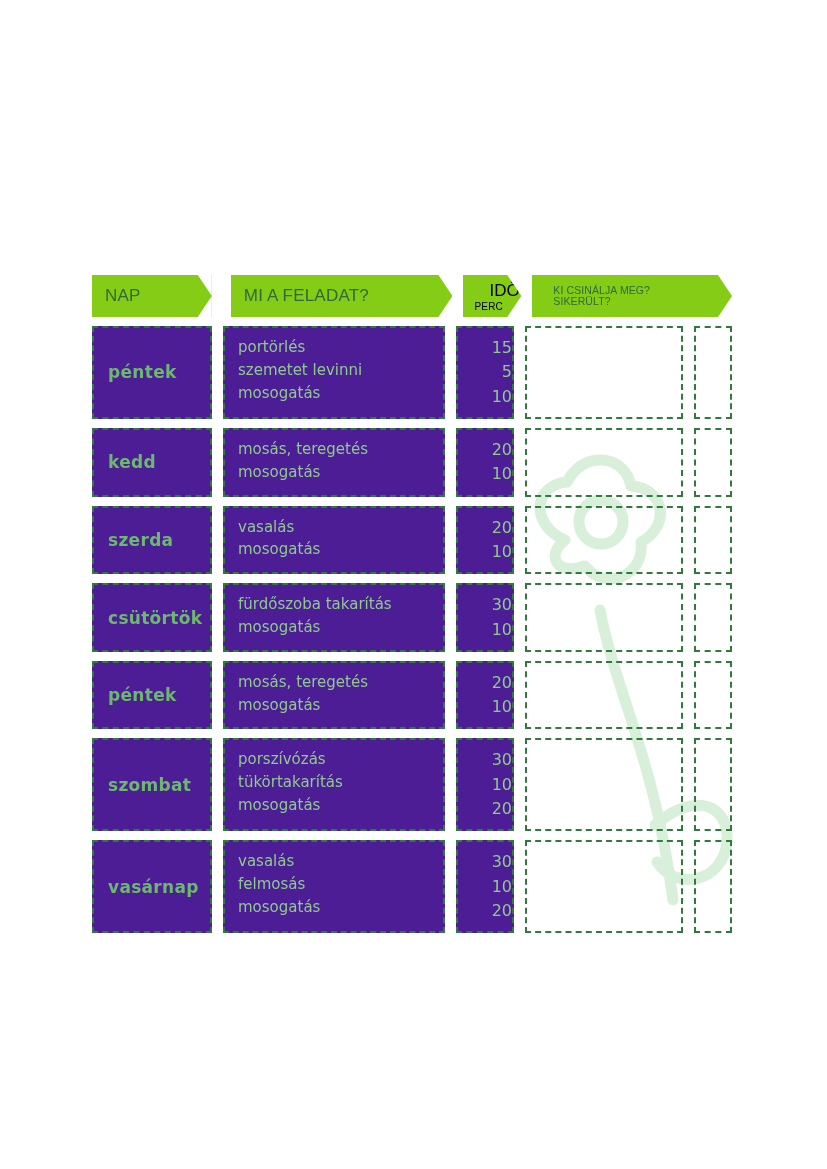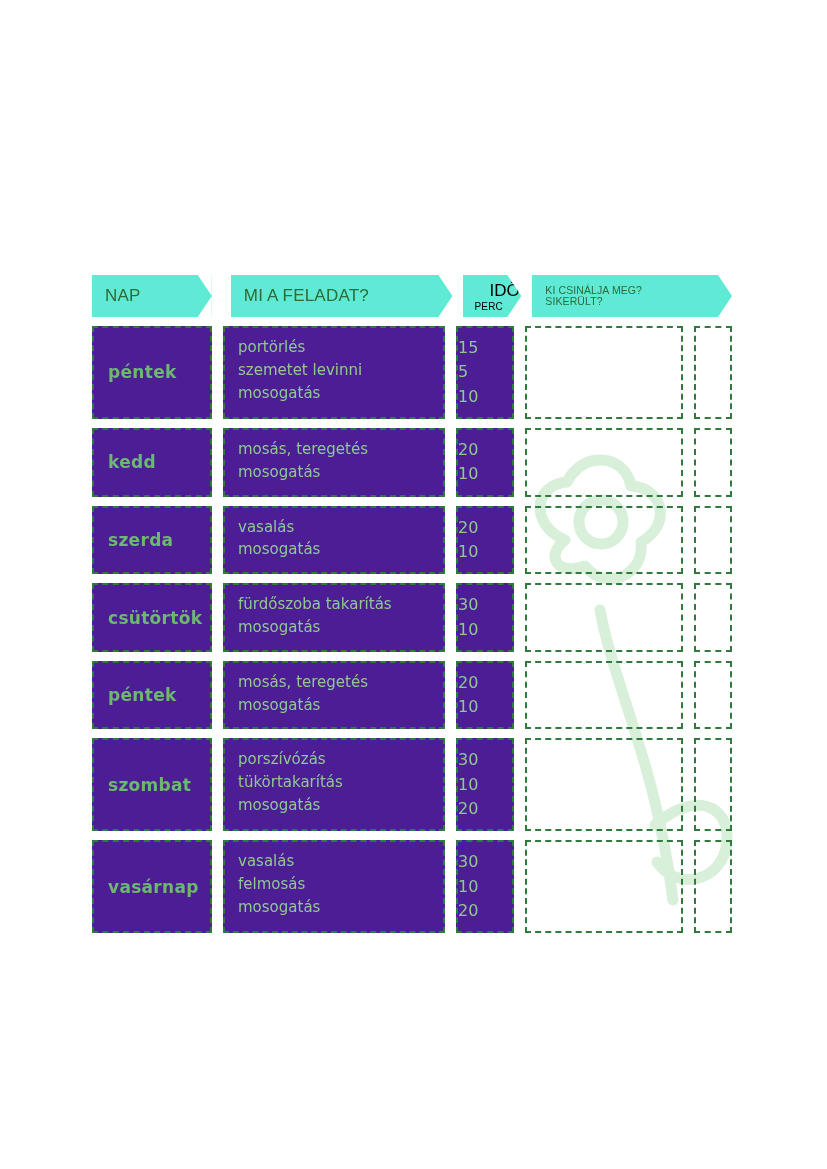--- a/index.html
+++ b/index.html
@@ -41,21 +41,21 @@
   }
 
   
   .header-row {
     display: flex;
     align-items: stretch;
     height: 42px;
     margin-bottom: 9px;
   }
   .banner {
-    background: #5eead4;
+    background: #84cc16;
     position: relative;
     display: flex;
     align-items: center;
     box-sizing: border-box;
   }
   
   .banner::after {
     content: "";
     position: absolute;
     right: 0;
@@ -66,21 +66,21 @@
     clip-path: polygon(0 0, 100% 0, 100% 100%, 0 100%, 100% 50%);
   }
   .banner .banner-text {
     padding-left: 13px;
     color: #2e6b37;
     line-height: 1.05;
   }
   .b-nap      { width: 120px; }
   .b-task     { width: 222px; margin-left: 19px; }
   .b-time     { width: 58px;  margin-left: 11px; flex-direction: column; align-items: flex-start; justify-content: center;}
-  .b-who      { width: 200px; margin-left: 11px; }
+  .b-who      { width: 200px; margin-left: 11px; padding-left: 8px; }
 
   .h-big { font-size: 17px; letter-spacing: .2px; }
   .h-time-big { font-size: 17px; padding-left: 26px; }
   .h-time-small { font-size: 10px; padding-left: 11px; letter-spacing: .2px; }
   .h-small { font-size: 10.5px; letter-spacing: .1px; }
   .h-small span { display: block; }
 
   
   .row {
     display: flex;
@@ -100,21 +100,21 @@
   }
   .c-task {
     width: 222px;
     margin-left: 11px;
     padding: 8px 0 8px 13px;
   }
   .c-time {
     width: 58px;
     margin-left: 11px;
     padding: 8px 0 8px 0;
-    text-align: left;
+    text-align: right;
   }
   .c-who {
     width: 158px;
     margin-left: 11px;
     background: transparent;
   }
   .c-done {
     width: 38px;
     margin-left: 11px;
     background: transparent;

